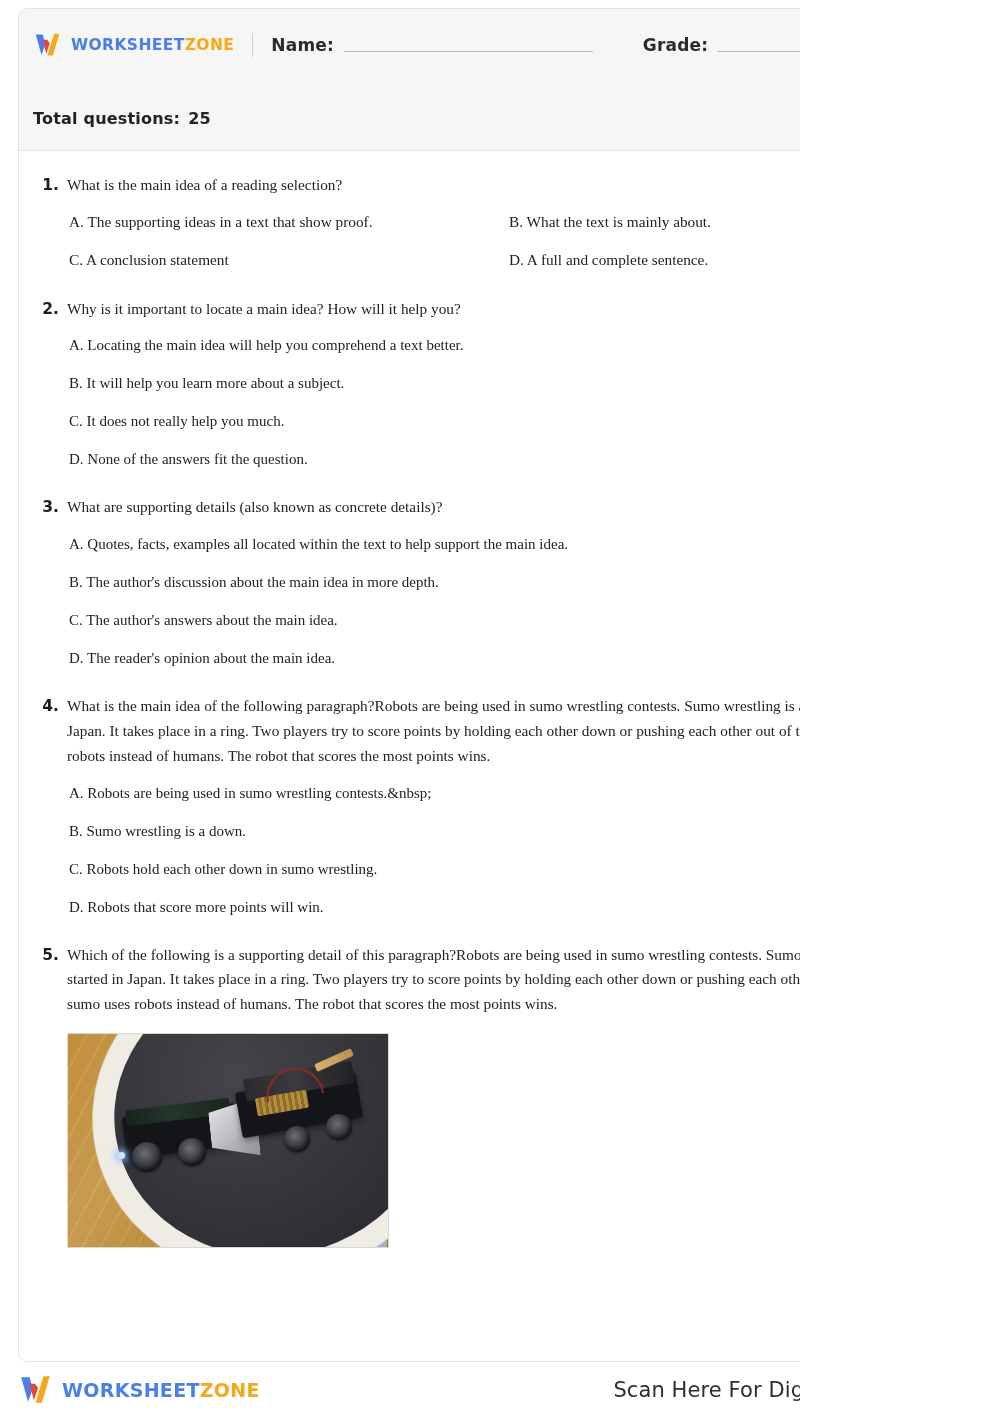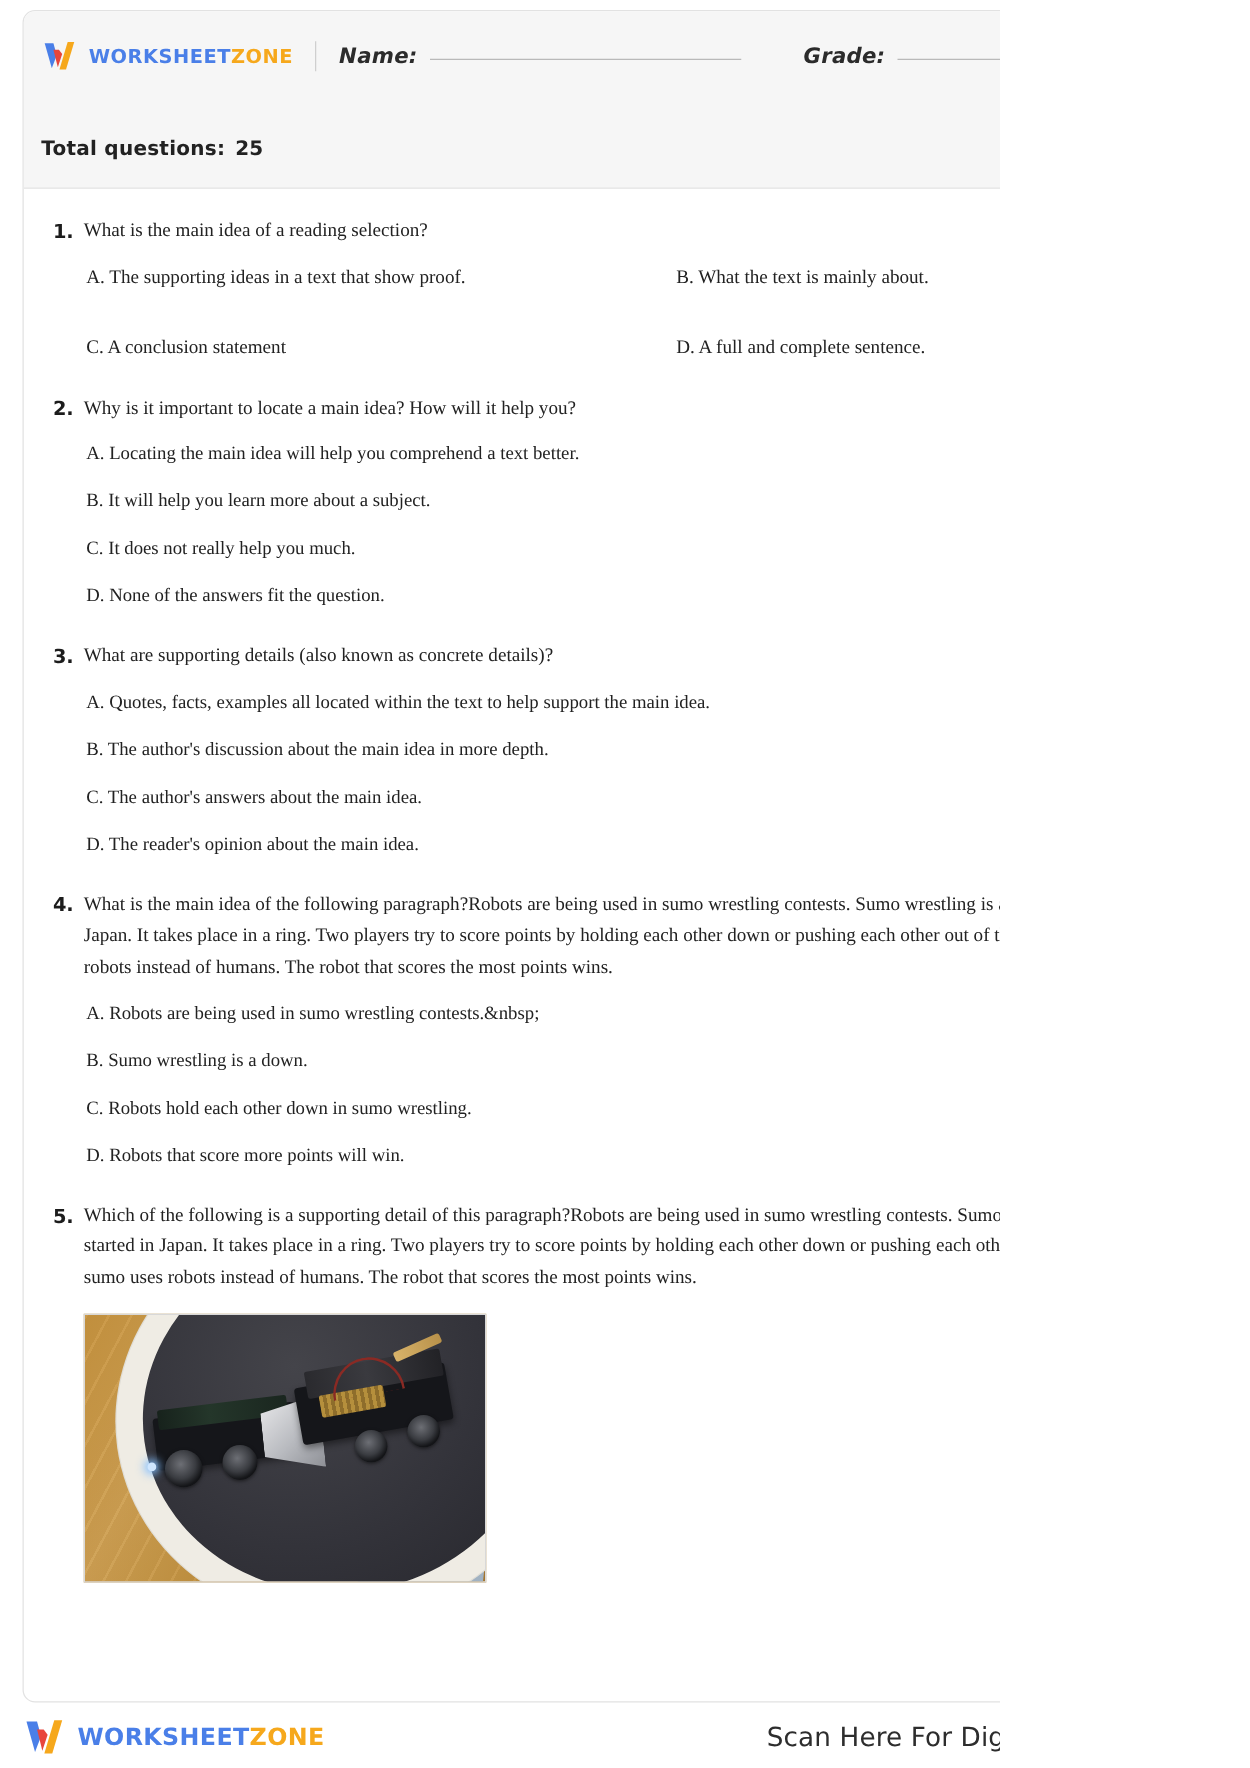--- a/index.html
+++ b/index.html
@@ -56,23 +56,22 @@
   .logo-text .w1 { color: #4a7fe8; }
   .logo-text .w2 { color: #f6a81c; }
   .hdr-sep {
     width: 1px; height: 24px;
     background: #cfcfcf;
     margin: 0 18px;
     flex: 0 0 auto;
   }
   .field {
     display: flex;
-    align-items: flex-start;
+    align-items: center;
     flex: 1 1 auto;
-    font-style: italic;
   }
   .field-label {
     font-size: 17px;
     font-weight: 700;
     color: #2b2b2b;
     white-space: nowrap;
     letter-spacing: .2px;
   }
   .field-line {
     flex: 1 1 auto;
@@ -126,21 +125,20 @@
     line-height: 1.6;
     margin-bottom: 14px;
     padding-left: 2px;
   }
   .answers.one-col .ans:last-child { margin-bottom: 0; }
   .answers.two-col {
     display: grid;
     grid-template-columns: 440px 1fr;
     row-gap: 14px;
     column-gap: 0;
-    gap: 32px;
   }
   .answers.two-col .ans {
     font-size: 15.3px;
     color: #222222;
     line-height: 1.6;
     padding-left: 2px;
   }
 
   
   .q-figure {

